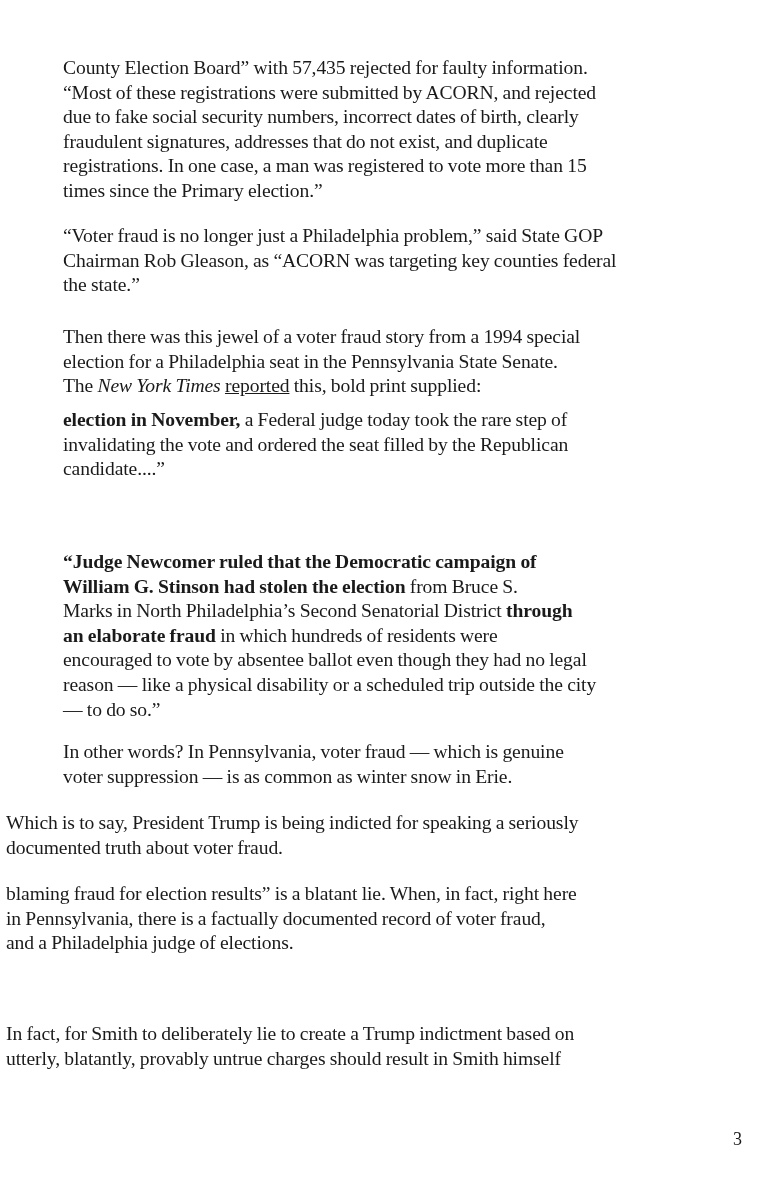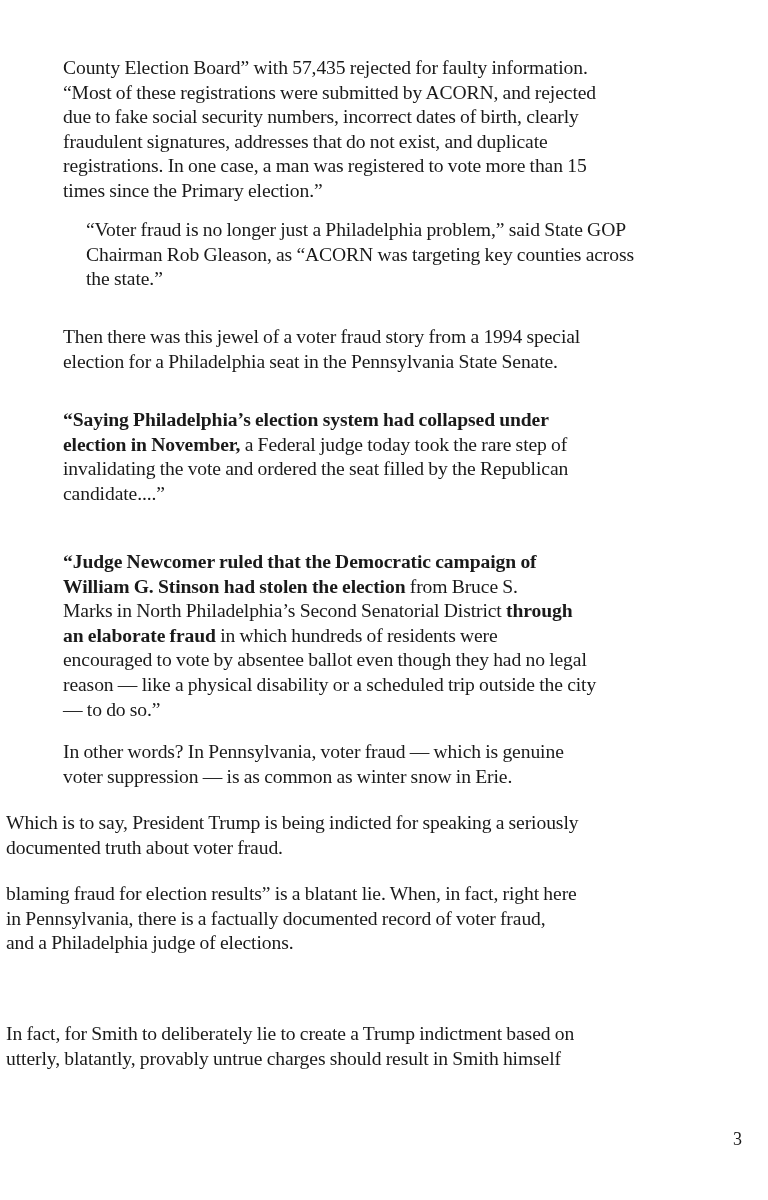--- a/index.html
+++ b/index.html
@@ -33,31 +33,31 @@
 
 <div class="page" id="page">
     <div class="p indent" style="top: 56px;">
       <span class="line"><span>County Election Board” with 57,435 rejected for faulty information.</span></span>
       <span class="line"><span>“Most of these registrations were submitted by ACORN, and rejected</span></span>
       <span class="line"><span>due to fake social security numbers, incorrect dates of birth, clearly</span></span>
       <span class="line"><span>fraudulent signatures, addresses that do not exist, and duplicate</span></span>
       <span class="line"><span>registrations. In one case, a man was registered to vote more than 15</span></span>
       <span class="line"><span>times since the Primary election.”</span></span>
     </div>
-    <div class="p indent" style="top: 218px; margin-left: 23px;">
+    <div class="p indent" style="top: 224px;">
       <span class="line"><span>“Voter fraud is no longer just a Philadelphia problem,” said State GOP</span></span>
-      <span class="line"><span>Chairman Rob Gleason, as “ACORN was targeting key counties across</span></span>
+      <span class="line"><span>Chairman Rob Gleason, as “ACORN was targeting key counties federal</span></span>
       <span class="line"><span>the state.”</span></span>
     </div>
     <div class="p indent" style="top: 313px; margin-top: 12px;">
       <span class="line"><span>Then there was this jewel of a voter fraud story from a 1994 special</span></span>
       <span class="line"><span>election for a Philadelphia seat in the Pennsylvania State Senate.</span></span>
+      <span class="line"><span>The </span><i>New York Times</i><span> </span><u>reported</u><span> this, bold print supplied:</span></span>
     </div>
     <div class="p indent" style="top: 408px;">
-      <span class="line"><b>“Saying Philadelphia’s election system had collapsed under</b></span>
       <span class="line"><b>election in November,</b><span> a Federal judge today took the rare step of</span></span>
       <span class="line"><span>invalidating the vote and ordered the seat filled by the Republican</span></span>
       <span class="line"><span>candidate....”</span></span>
     </div>
     <div class="p indent" style="top: 550px;">
       <span class="line"><b>“Judge Newcomer ruled that the Democratic campaign of</b></span>
       <span class="line"><b>William G. Stinson had stolen the election</b><span> from Bruce S.</span></span>
       <span class="line"><span>Marks in North Philadelphia’s Second Senatorial District </span><b>through</b></span>
       <span class="line"><b>an elaborate fraud</b><span> in which hundreds of residents were</span></span>
       <span class="line"><span>encouraged to vote by absentee ballot even though they had no legal</span></span>

